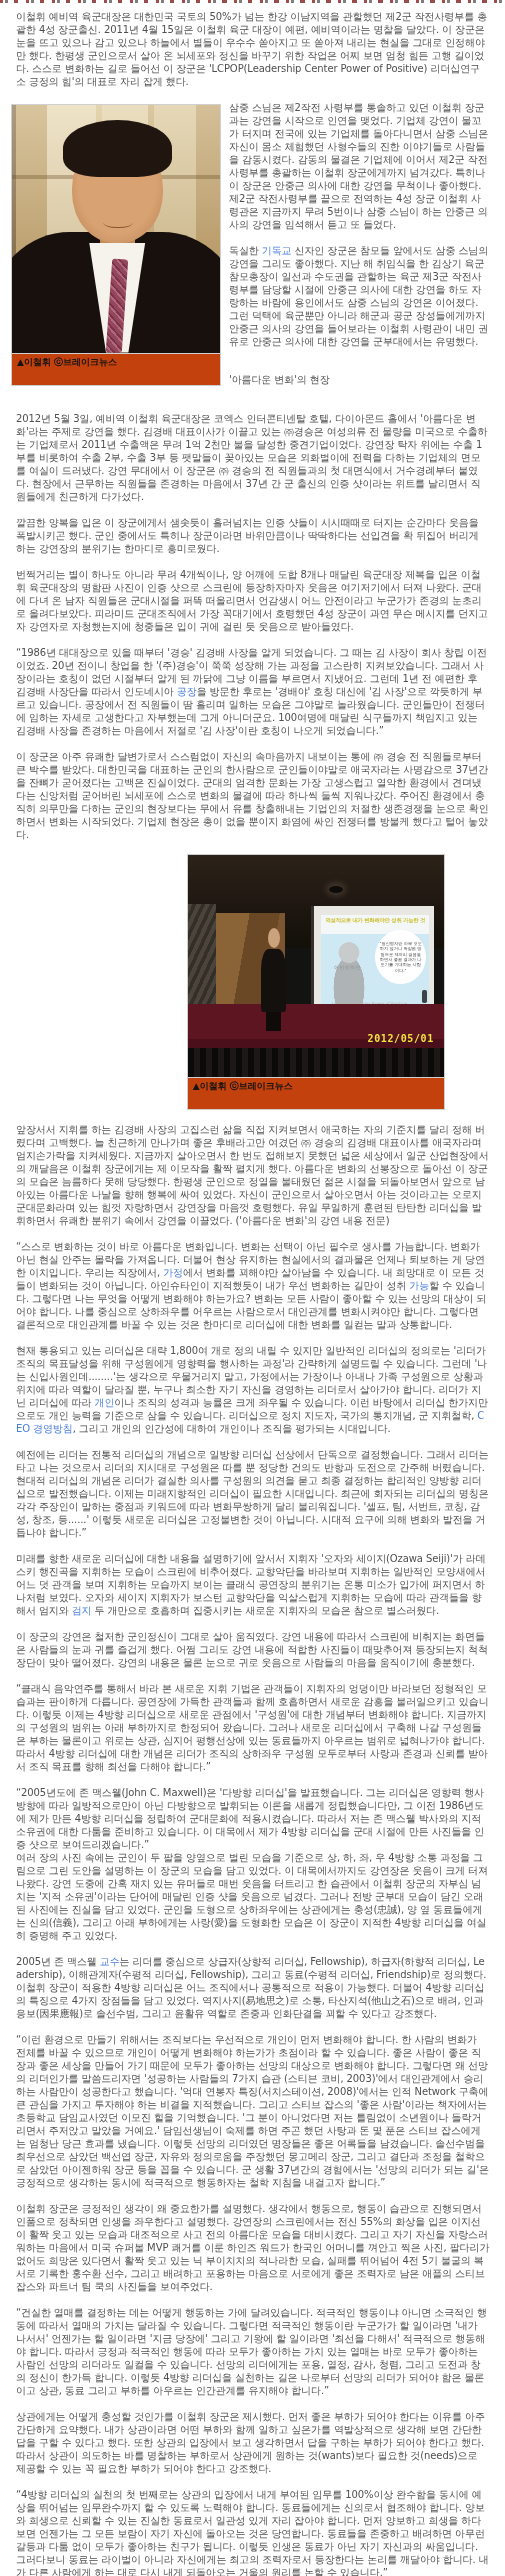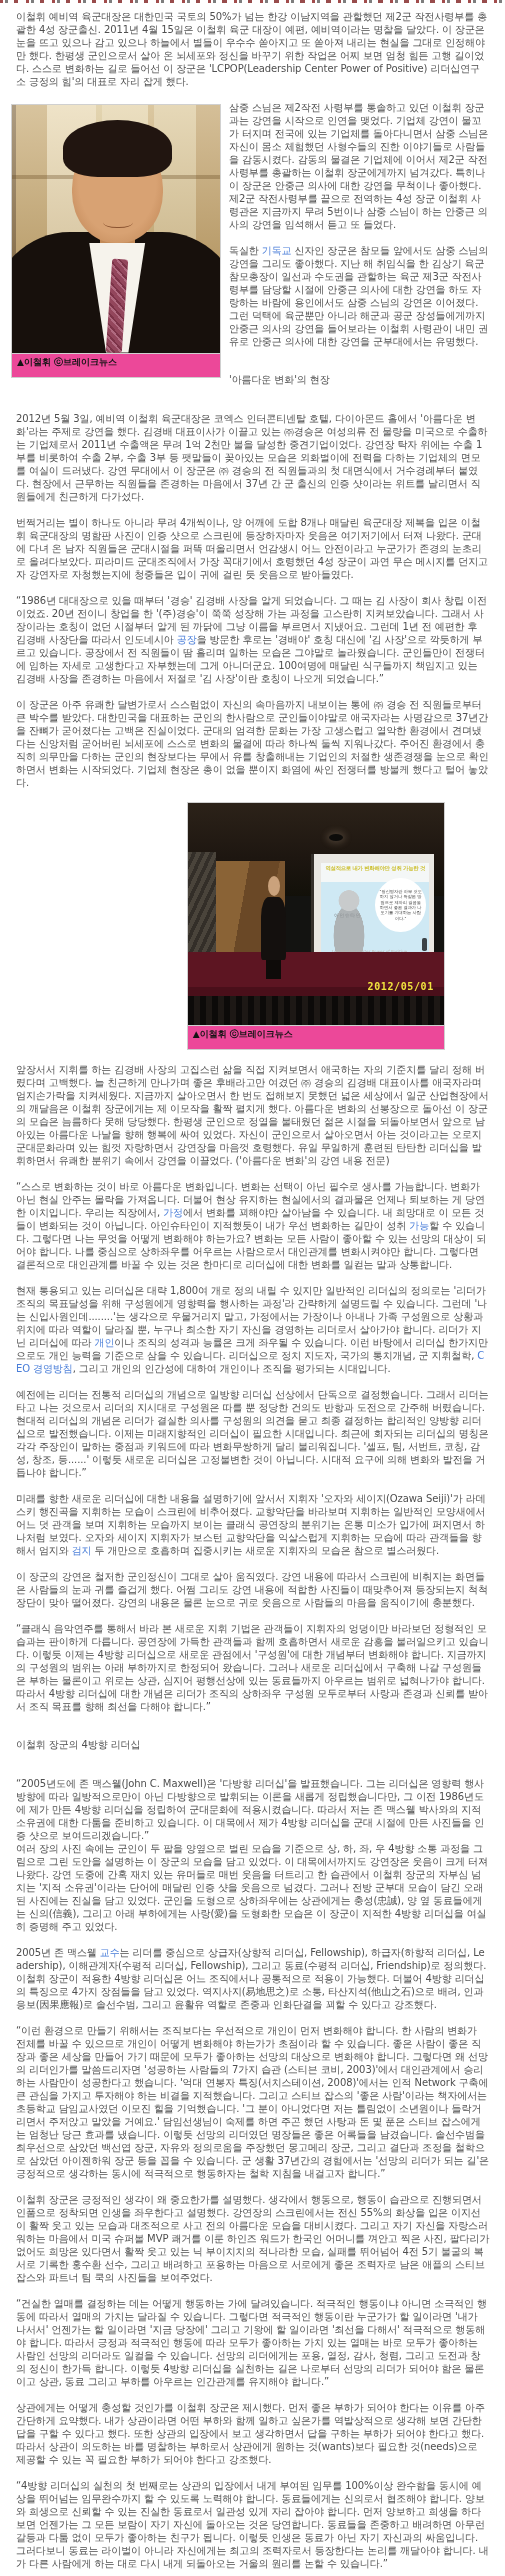--- a/index.html
+++ b/index.html
@@ -57,21 +57,21 @@
     background:linear-gradient(180deg,#5d1522 0 48%,#4a0f1a 48% 66%,#1a090c 66% 100%);}
   .p2-skirt{position:absolute;bottom:0;left:0;right:0;height:13%;
     background:repeating-linear-gradient(90deg,#0c0a09 0 6px,#1d1815 6px 12px);}
   .p2-speaker{position:absolute;left:27%;top:33%;width:13%;height:47%;}
   .p2-sp-head{width:36%;height:19%;background:#caa27c;border-radius:50%;margin:0 auto;}
   .p2-sp-body{width:74%;height:60%;background:#14100e;border-radius:32% 32% 8% 8%;margin:2% auto 0;}
   .p2-sp-legs{width:44%;height:19%;background:#0e0b09;margin:0 auto;}
   .p2-timestamp{position:absolute;right:4%;bottom:15%;color:#f1e43e;font-size:10px;font-weight:bold;letter-spacing:0.6px;
     font-family:"DejaVu Sans Mono","Liberation Mono",monospace;}
   
-  .photo-cap{display:block;background:#ec4899;color:#141414;font-size:9px;line-height:16px;height:24px;
+  .photo-cap{display:block;background:#c2410c;color:#141414;font-size:9px;line-height:16px;height:32px;
     padding:0 4.8px;white-space:nowrap;overflow:hidden;border:0.6px solid #cfcfcf;border-top:none;box-sizing:border-box;font-weight:bold;}
 </style>
 </head>
 <body>
 
 <div class="page">
   <div class="top-strip"></div>
 
   <div class="article">
 
@@ -91,20 +91,21 @@
         <div class="p1-smile"></div>
       </div>
       <figcaption class="photo-cap">▲이철휘 ⓒ브레이크뉴스</figcaption>
     </figure>
 
     <div>
         <p class="para"><span>삼중 스님은 제2작전 사령부를 통솔하고 있던 이철휘 장군과는 강연을 시작으로 인연을 맺었다. 기업체 강연이 물꼬가 터지며 전국에 있는 기업체를 돌아다니면서 삼중 스님은 자신이 몸소 체험했던 사형수들의 진한 이야기들로 사람들을 감동시켰다. 감동의 물결은 기업체에 이어서 제2군 작전사령부를 총괄하는 이철휘 장군에게까지 넘겨갔다. 특히나 이 장군은 안중근 의사에 대한 강연을 무척이나 좋아했다. 제2군 작전사령부를 끝으로 전역하는 4성 장군 이철휘 사령관은 지금까지 무려 5번이나 삼중 스님이 하는 안중근 의사의 강연을 임석해서 듣고 또 들었다.</span></p>
         <p class="para"><span>독실한 </span><a href="#" class="lnk">기독교</a><span> 신자인 장군은 참모들 앞에서도 삼중 스님의 강연을 그리도 좋아했다. 지난 해 취임식을 한 김상기 육군참모총장이 일선과 수도권을 관할하는 육군 제3군 작전사령부를 담당할 시절에 안중근 의사에 대한 강연을 하도 자랑하는 바람에 용인에서도 삼중 스님의 강연은 이어졌다. 그런 덕택에 육군뿐만 아니라 해군과 공군 장성들에게까지 안중근 의사의 강연을 들어보라는 이철휘 사령관이 내민 권유로 안중근 의사에 대한 강연을 군부대에서는 유명했다.</span></p>
         <p class="para heading"><span>'아름다운 변화'의 현장</span></p>
         <p class="para"><span>2012년 5월 3일, 예비역 이철휘 육군대장은 코엑스 인터콘티넨탈 호텔, 다이아몬드 홀에서 '아름다운 변화'라는 주제로 강연을 했다. 김경배 대표이사가 이끌고 있는 ㈜경승은 여성의류 전 물량을 미국으로 수출하는 기업체로서 2011년 수출액은 무려 1억 2천만 불을 달성한 중견기업이었다. 강연장 탁자 위에는 수출 1부를 비롯하여 수출 2부, 수출 3부 등 팻말들이 꽂아있는 모습은 외화벌이에 전력을 다하는 기업체의 면모를 여실이 드러냈다. 강연 무대에서 이 장군은 ㈜ 경승의 전 직원들과의 첫 대면식에서 거수경례부터 붙였다. 현장에서 근무하는 직원들을 존경하는 마음에서 37년 간 군 출신의 인증 샷이라는 위트를 날리면서 직원들에게 친근하게 다가섰다.</span></p>
+        <p class="para"><span>깔끔한 양복을 입은 이 장군에게서 샘솟듯이 흘러넘치는 인증 샷들이 시시때때로 터지는 순간마다 웃음을 폭발시키곤 했다. 군인 중에서도 특히나 장군이라면 바위만큼이나 딱딱하다는 선입견을 확 뒤집어 버리게 하는 강연장의 분위기는 한마디로 흥미로웠다.</span></p>
         <p class="para"><span>번쩍거리는 별이 하나도 아니라 무려 4개씩이나, 양 어깨에 도합 8개나 매달린 육군대장 제복을 입은 이철휘 육군대장의 명함판 사진이 인증 샷으로 스크린에 등장하자마자 웃음은 여기저기에서 터져 나왔다. 군대에 다녀 온 남자 직원들은 군대시절을 퍼뜩 떠올리면서 언감생시 어느 안전이라고 누군가가 존경의 눈초리로 올려다보았다. 피라미드 군대조직에서 가장 꼭대기에서 호령했던 4성 장군이 과연 무슨 메시지를 던지고자 강연자로 자청했는지에 청중들은 입이 귀에 걸린 듯 웃음으로 받아들였다.</span></p>
         <p class="para"><span>“1986년 대대장으로 있을 때부터 '경승' 김경배 사장을 알게 되었습니다. 그 때는 김 사장이 회사 창립 이전이었죠. 20년 전이니 창업을 한 '(주)경승'이 쭉쭉 성장해 가는 과정을 고스란히 지켜보았습니다. 그래서 사장이라는 호칭이 없던 시절부터 알게 된 까닭에 그냥 이름을 부르면서 지냈어요. 그런데 1년 전 예편한 후 김경배 사장단을 따라서 인도네시아 </span><a href="#" class="lnk">공장</a><span>을 방문한 후로는 '경배야' 호칭 대신에 '김 사장'으로 깍듯하게 부르고 있습니다. 공장에서 전 직원들이 땀 흘리며 일하는 모습은 그야말로 놀라웠습니다. 군인들만이 전쟁터에 임하는 자세로 고생한다고 자부했는데 그게 아니더군요. 100여명에 매달린 식구들까지 책임지고 있는 김경배 사장을 존경하는 마음에서 저절로 '김 사장'이란 호칭이 나오게 되었습니다.”</span></p>
         <p class="para"><span>이 장군은 아주 유쾌한 달변가로서 스스럼없이 자신의 속마음까지 내보이는 통에 ㈜ 경승 전 직원들로부터 큰 박수를 받았다. 대한민국을 대표하는 군인의 한사람으로 군인들이야말로 애국자라는 사명감으로 37년간을 잔뼈가 굳어졌다는 고백은 진실이었다. 군대의 엄격한 문화는 가장 고생스럽고 열악한 환경에서 견뎌냈다는 신앙처럼 굳어버린 뇌세포에 스스로 변화의 물결에 따라 하나씩 둘씩 지워나갔다. 주어진 환경에서 충직히 의무만을 다하는 군인의 현장보다는 무에서 유를 창출해내는 기업인의 처절한 생존경쟁을 눈으로 확인하면서 변화는 시작되었다. 기업체 현장은 총이 없을 뿐이지 화염에 싸인 전쟁터를 방불케 했다고 털어 놓았다.</span></p>
       </div>
 
     <figure class="photo2">
       <div class="p2-canvas">
         <div class="p2-ceiling"></div>
         <div class="p2-light l1"></div>
         <div class="p2-light l2"></div>
@@ -133,21 +134,20 @@
     </figure>
 
     <div>
         <p class="para"><span>앞장서서 지휘를 하는 김경배 사장의 고집스런 삶을 직접 지켜보면서 애국하는 자의 기준치를 달리 정해 버렸다며 고백했다. 늘 친근하게 만나가며 좋은 후배라고만 여겼던 ㈜ 경승의 김경배 대표이사를 애국자라며 엄지손가락을 치켜세웠다. 지금까지 살아오면서 한 번도 접해보지 못했던 넓은 세상에서 일군 산업현장에서의 깨달음은 이철휘 장군에게는 제 이모작을 활짝 펼치게 했다. 아름다운 변화의 선봉장으로 돌아선 이 장군의 모습은 늠름하다 못해 당당했다. 한평생 군인으로 정열을 불태웠던 젊은 시절을 되돌아보면서 앞으로 남아있는 아름다운 나날을 향해 행복에 싸여 있었다. 자신이 군인으로서 살아오면서 아는 것이라고는 오로지 군대문화라며 있는 힘껏 자랑하면서 강연장을 마음껏 호령했다. 유일 무일하게 훈련된 탄탄한 리더십을 발휘하면서 유쾌한 분위기 속에서 강연을 이끌었다. ('아름다운 변화'의 강연 내용 전문)</span></p>
         <p class="para"><span>“스스로 변화하는 것이 바로 아름다운 변화입니다. 변화는 선택이 아닌 필수로 생사를 가늠합니다. 변화가 아닌 현실 안주는 몰락을 가져옵니다. 더불어 현상 유지하는 현실에서의 결과물은 언제나 퇴보하는 게 당연한 이치입니다. 우리는 직장에서, </span><a href="#" class="lnk">가정</a><span>에서 변화를 꾀해야만 살아남을 수 있습니다. 내 희망대로 이 모든 것들이 변화되는 것이 아닙니다. 아인슈타인이 지적했듯이 내가 우선 변화하는 길만이 성취 </span><a href="#" class="lnk">가능</a><span>할 수 있습니다. 그렇다면 나는 무엇을 어떻게 변화해야 하는가요? 변화는 모든 사람이 좋아할 수 있는 선망의 대상이 되어야 합니다. 나를 중심으로 상하좌우를 어우르는 사람으로서 대인관계를 변화시켜야만 합니다. 그렇다면 결론적으로 대인관계를 바꿀 수 있는 것은 한마디로 리더십에 대한 변화를 일컫는 말과 상통합니다.</span></p>
         <p class="para"><span>현재 통용되고 있는 리더십은 대략 1,800여 개로 정의 내릴 수 있지만 일반적인 리더십의 정의로는 '리더가 조직의 목표달성을 위해 구성원에게 영향력을 행사하는 과정'라 간략하게 설명드릴 수 있습니다. 그런데 '나는 신입사원인데........'는 생각으로 우물거리지 말고, 가정에서는 가장이나 아내나 가족 구성원으로 상황과 위치에 따라 역할이 달라질 뿐, 누구나 최소한 자기 자신을 경영하는 리더로서 살아가야 합니다. 리더가 지닌 리더십에 따라 </span><a href="#" class="lnk">개인</a><span>이나 조직의 성격과 능률은 크게 좌우될 수 있습니다. 이런 바탕에서 리더십 한가지만으로도 개인 능력을 기준으로 삼을 수 있습니다. 리더십으로 정치 지도자, 국가의 통치개념, 군 지휘철학, </span><a href="#" class="lnk">CEO 경영방침</a><span>, 그리고 개인의 인간성에 대하여 개인이나 조직을 평가되는 시대입니다.</span></p>
         <p class="para"><span>예전에는 리더는 전통적 리더십의 개념으로 일방향 리더십 선상에서 단독으로 결정했습니다. 그래서 리더는 타고 나는 것으로서 리더의 지시대로 구성원은 따를 뿐 정당한 건의도 반항과 도전으로 간주해 버렸습니다. 현대적 리더십의 개념은 리더가 결실한 의사를 구성원의 의견을 묻고 최종 결정하는 합리적인 양방향 리더십으로 발전했습니다. 이제는 미래지향적인 리더십이 필요한 시대입니다. 최근에 회자되는 리더십의 명칭은 각각 주장인이 말하는 중점과 키워드에 따라 변화무쌍하게 달리 불리워집니다. '셀프, 팀, 서번트, 코칭, 감성, 창조, 등......' 이렇듯 새로운 리더십은 고정불변한 것이 아닙니다. 시대적 요구에 의해 변화와 발전을 거듭나야 합니다.”</span></p>
         <p class="para"><span>미래를 향한 새로운 리더십에 대한 내용을 설명하기에 앞서서 지휘자 '오자와 세이지(Ozawa Seiji)'가 라데 스키 행진곡을 지휘하는 모습이 스크린에 비추어졌다. 교향악단을 바라보며 지휘하는 일반적인 모양새에서 어느 덧 관객을 보며 지휘하는 모습까지 보이는 클래식 공연장의 분위기는 온통 미소가 입가에 퍼지면서 하나처럼 보였다. 오자와 세이지 지휘자가 보스턴 교향악단을 익살스럽게 지휘하는 모습에 따라 관객들을 향해서 엄지와 </span><a href="#" class="lnk">검지</a><span> 두 개만으로 호흡하며 집중시키는 새로운 지휘자의 모습은 참으로 별스러웠다.</span></p>
         <p class="para"><span>이 장군의 강연은 철저한 군인정신이 그대로 살아 움직였다. 강연 내용에 따라서 스크린에 비춰지는 화면들은 사람들의 눈과 귀를 즐겁게 했다. 어쩜 그리도 강연 내용에 적합한 사진들이 때맞추어져 등장되는지 척척 장단이 맞아 떨어졌다. 강연의 내용은 물론 눈으로 귀로 웃음으로 사람들의 마음을 움직이기에 충분했다.</span></p>
         <p class="para"><span>“클래식 음악연주를 통해서 바라 본 새로운 지휘 기법은 관객들이 지휘자의 엉덩이만 바라보던 정형적인 모습과는 판이하게 다릅니다. 공연장에 가득한 관객들과 함께 호흡하면서 새로운 감흥을 불러일으키고 있습니다. 이렇듯 이제는 4방향 리더십으로 새로운 관점에서 '구성원'에 대한 개념부터 변화해야 합니다. 지금까지의 구성원의 범위는 아래 부하까지로 한정되어 왔습니다. 그러나 새로운 리더십에서 구축해 나갈 구성원들은 부하는 물론이고 위로는 상관, 심지어 평행선상에 있는 동료들까지 아우르는 범위로 넓혀나가야 합니다. 따라서 4방향 리더십에 대한 개념은 리더가 조직의 상하좌우 구성원 모두로부터 사랑과 존경과 신뢰를 받아서 조직 목표를 향해 최선을 다해야 합니다.”</span></p>
-        <p class="para heading"><span>이철휘 장군의 4방향 리더십</span></p>
         <p class="para"><span>“2005년도에 존 맥스웰(John C. Maxwell)은 '다방향 리더십'을 발표했습니다. 그는 리더십은 영향력 행사방향에 따라 일방적으로만이 아닌 다방향으로 발휘되는 이론을 새롭게 정립했습니다만, 그 이전 1986년도에 제가 만든 4방향 리더십을 정립하여 군대문화에 적용시켰습니다. 따라서 저는 존 맥스웰 박사와의 지적 소유권에 대한 다툼을 준비하고 있습니다. 이 대목에서 제가 4방향 리더십을 군대 시절에 만든 사진들을 인증 샷으로 보여드리겠습니다.”</span><br><span>여러 장의 사진 속에는 군인이 두 팔을 양옆으로 벌린 모습을 기준으로 상, 하, 좌, 우 4방향 소통 과정을 그림으로 그린 도안을 설명하는 이 장군의 모습을 담고 있었다. 이 대목에서까지도 강연장은 웃음이 크게 터져 나왔다. 강연 도중에 간혹 재치 있는 유머들로 매번 웃음을 터트리고 한 습관에서 이철휘 장군의 자부심 넘치는 '지적 소유권'이라는 단어에 매달린 인증 샷을 웃음으로 넘겼다. 그러나 전방 군부대 모습이 담긴 오래 된 사진에는 진실을 담고 있었다. 군인을 도형으로 상하좌우에는 상관에게는 충성(忠誠), 양 옆 동료들에게는 신의(信義), 그리고 아래 부하에게는 사랑(愛)을 도형화한 모습은 이 장군이 지적한 4방향 리더십을 여실히 증명해 주고 있었다.</span></p>
         <p class="para"><span>2005년 존 맥스웰 </span><a href="#" class="lnk">교수</a><span>는 리더를 중심으로 상급자(상향적 리더십, Fellowship), 하급자(하향적 리더십, Leadership), 이해관계자(수평적 리더십, Fellowship), 그리고 동료(수평적 리더십, Friendship)로 정의했다. 이철휘 장군이 적용한 4방향 리더십은 어느 조직에서나 공통적으로 적용이 가능했다. 더불어 4방향 리더십의 특징으로 4가지 장점들을 담고 있었다. 역지사지(易地思之)로 소통, 타산지석(他山之石)으로 배려, 인과응보(因果應報)로 솔선수범, 그리고 윤활유 역할로 존중과 인화단결을 꾀할 수 있다고 강조했다.</span></p>
         <p class="para"><span>“이런 환경으로 만들기 위해서는 조직보다는 우선적으로 개인이 먼저 변화해야 합니다. 한 사람의 변화가 전체를 바꿀 수 있으므로 개인이 어떻게 변화해야 하는가가 초점이라 할 수 있습니다. 좋은 사람이 좋은 직장과 좋은 세상을 만들어 가기 때문에 모두가 좋아하는 선망의 대상으로 변화해야 합니다. 그렇다면 왜 선망의 리더인가를 말씀드리자면 '성공하는 사람들의 7가지 습관 (스티븐 코비, 2003)'에서 대인관계에서 승리하는 사람만이 성공한다고 했습니다. '억대 연봉자 특징(서치스테이션, 2008)'에서는 인적 Network 구축에 큰 관심을 가지고 투자해야 하는 비결을 지적했습니다. 그리고 스티브 잡스의 '좋은 사람'이라는 책자에서는 초등학교 담임교사였던 이모진 힐을 기억했습니다. '그 분이 아니었다면 저는 틀림없이 소년원이나 들락거리면서 주저앉고 말았을 거예요.' 담임선생님이 숙제를 하면 주곤 했던 사탕과 돈 몇 푼은 스티브 잡스에게는 엄청난 당근 효과를 냈습니다. 이렇듯 선망의 리더였던 명장들은 좋은 어록들을 남겼습니다. 솔선수범을 최우선으로 삼았던 백선엽 장군, 자유와 정의로움을 주장했던 몽고메리 장군, 그리고 결단과 조정을 철학으로 삼았던 아이젠하워 장군 등을 꼽을 수 있습니다. 군 생활 37년간의 경험에서는 '선망의 리더가 되는 길'은 긍정적으로 생각하는 동시에 적극적으로 행동하자는 철학 지침을 내걸고자 합니다.”</span></p>
         <p class="para"><span>이철휘 장군은 긍정적인 생각이 왜 중요한가를 설명했다. 생각에서 행동으로, 행동이 습관으로 진행되면서 인품으로 정착되면 인생을 좌우한다고 설명했다. 강연장의 스크린에서는 전신 55%의 화상을 입은 이지선이 활짝 웃고 있는 모습과 대조적으로 사고 전의 아름다운 모습을 대비시켰다. 그리고 자기 자신을 자랑스러워하는 마음에서 미국 슈퍼볼 MVP 쾌거를 이룬 하인즈 워드가 한국인 어머니를 껴안고 찍은 사진, 팔다리가 없어도 희망은 있다면서 활짝 웃고 있는 닉 부이치치의 적나라한 모습, 실패를 뛰어넘어 4전 5기 불굴의 복서로 기록한 홍수환 선수, 그리고 배려하고 포용하는 마음으로 서로에게 좋은 조력자로 남은 애플의 스티브 잡스와 파트너 팀 쿡의 사진들을 보여주었다.</span></p>
         <p class="para"><span>“건실한 열매를 결정하는 데는 어떻게 행동하는 가에 달려있습니다. 적극적인 행동이냐 아니면 소극적인 행동에 따라서 열매의 가치는 달라질 수 있습니다. 그렇다면 적극적인 행동이란 누군가가 할 일이라면 '내가 나서서' 언젠가는 할 일이라면 '지금 당장에' 그리고 기왕에 할 일이라면 '최선을 다해서' 적극적으로 행동해야 합니다. 따라서 긍정과 적극적인 행동에 따라 모두가 좋아하는 가치 있는 열매는 바로 모두가 좋아하는 사람인 선망의 리더라도 일컬을 수 있습니다. 선망의 리더에게는 포용, 열정, 감사, 청렴, 그리고 도전과 창의 정신이 한가득 합니다. 이렇듯 4방향 리더십을 실천하는 길은 나로부터 선망의 리더가 되어야 함은 물론이고 상관, 동료 그리고 부하를 아우르는 인간관계를 유지해야 합니다.”</span></p>
         <p class="para"><span>상관에게는 어떻게 충성할 것인가를 이철휘 장군은 제시했다. 먼저 좋은 부하가 되어야 한다는 이유를 아주 간단하게 요약했다. 내가 상관이라면 어떤 부하와 함께 일하고 싶은가를 역발상적으로 생각해 보면 간단한 답을 구할 수 있다고 했다. 또한 상관의 입장에서 보고 생각하면서 답을 구하는 부하가 되어야 한다고 했다. 따라서 상관이 의도하는 바를 명찰하는 부하로서 상관에게 원하는 것(wants)보다 필요한 것(needs)으로 제공할 수 있는 꼭 필요한 부하가 되어야 한다고 강조했다.</span></p>
         <p class="para"><span>“4방향 리더십의 실천의 첫 번째로는 상관의 입장에서 내게 부여된 임무를 100%이상 완수함을 동시에 예상을 뛰어넘는 임무완수까지 할 수 있도록 노력해야 합니다. 동료들에게는 신의로서 협조해야 합니다. 양보와 희생으로 신뢰할 수 있는 진실한 동료로서 일관성 있게 자리 잡아야 합니다. 먼저 양보하고 희생을 하다보면 언젠가는 그 모든 보람이 자기 자신에 돌아오는 것은 당연합니다. 동료들을 존중하고 배려하면 아무런 갈등과 다툼 없이 모두가 좋아하는 친구가 됩니다. 이렇듯 인생은 동료가 아닌 자기 자신과의 싸움입니다. 그러다보니 동료는 라이벌이 아니라 자신에게는 최고의 조력자로서 등장한다는 논리를 깨달아야 합니다. 내가 다른 사람에게 하는 대로 다시 내게 되돌아오는 거울의 원리를 논할 수 있습니다.”</span></p>
         <p class="para"></p>
       </div>
 

